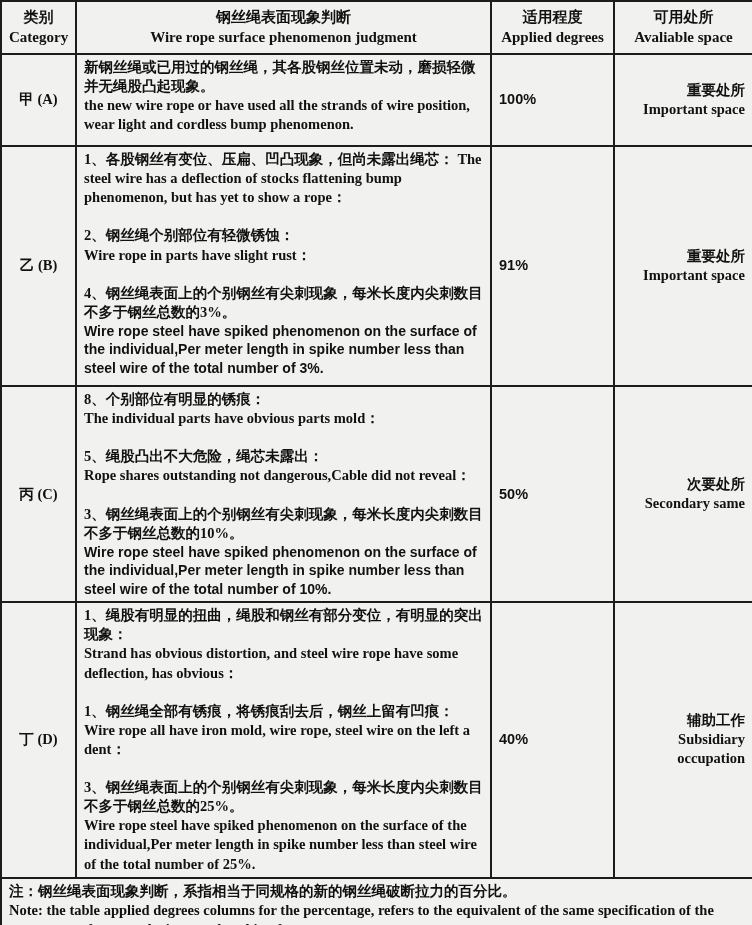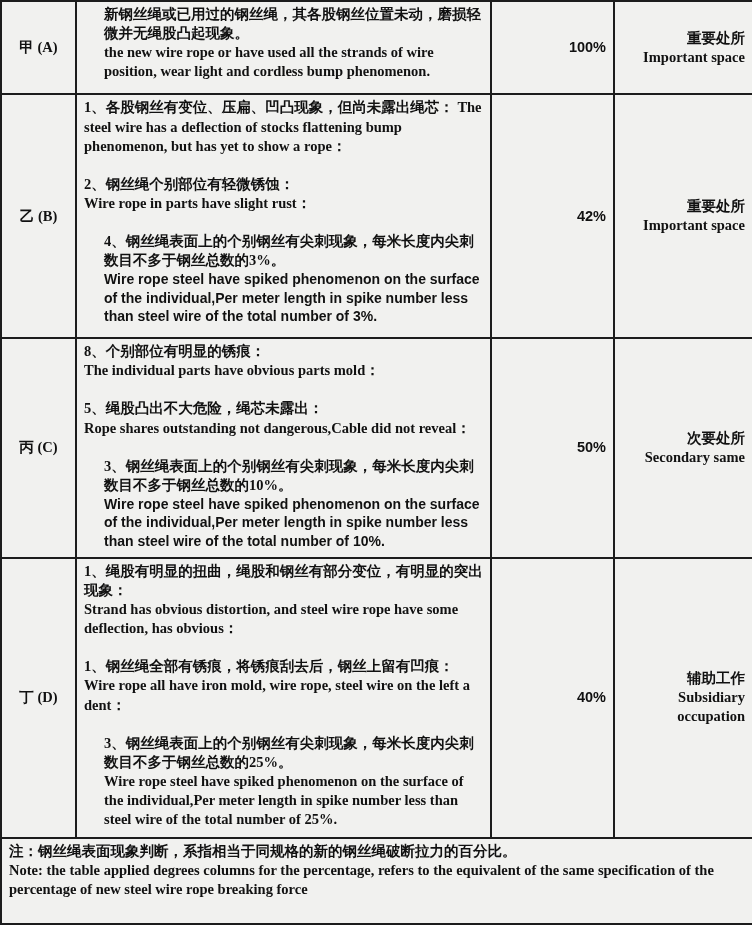--- a/index.html
+++ b/index.html
@@ -45,38 +45,38 @@
     font-size: 15px;
     white-space: nowrap;
     border-radius: 19px;
   }
   td.jud {
     text-align: left;
     vertical-align: top;
     padding: 4px 8px 4px 7px;
   }
   td.deg {
-    text-align: right;
+    text-align: left;
     vertical-align: middle;
     font-family: "Liberation Sans", "DejaVu Sans", sans-serif;
     font-size: 15px;
   }
   td.spc {
     text-align: right;
     vertical-align: middle;
     font-size: 15px;
   }
   td.note {
     text-align: left;
     vertical-align: top;
     padding: 8px 6px 4px 6px;
   }
   .blk { display: block; }
   .item { margin: 0 0 19px 0; }
-  .item.last { margin-bottom: 0; margin-left: 20px; }
+  .item.last { margin-bottom: 0; }
   .sans {
     font-family: "Liberation Sans", "DejaVu Sans", sans-serif;
     font-size: 14px;
   }
   .rowh  { height: 53px; }
   .rowa  { height: 92px; }
   .rowb  { height: 240px; }
   .rowc  { height: 205px; }
   .rowd  { height: 250px; }
   .rown  { height: 85px; }
@@ -87,20 +87,38 @@
 <div class="page">
   <table class="tbl">
     <colgroup>
       <col class="c1">
         <col class="c2">
         <col class="c3">
         <col class="c4">
     </colgroup>
 
     <tbody>
+        <tr class="hdr rowh">
+      <th>
+        <span class="blk">类别</span>
+        <span class="blk">Category</span>
+      </th>
+      <th>
+        <span class="blk">钢丝绳表面现象判断</span>
+        <span class="blk">Wire rope surface phenomenon judgment</span>
+      </th>
+      <th>
+        <span class="blk">适用程度</span>
+        <span class="blk">Applied degrees</span>
+      </th>
+      <th>
+        <span class="blk">可用处所</span>
+        <span class="blk">Avaliable space</span>
+      </th>
+    </tr>
 
     <tr class="rowa">
       <td class="cat">甲 (A)</td>
       <td class="jud">
         <div class="item last">
           <span>新钢丝绳或已用过的钢丝绳，其各股钢丝位置未动，磨损轻微并无绳股凸起现象。</span>
           <span class="blk">the new wire rope or have used all the strands of wire position, wear light and cordless bump phenomenon.</span>
         </div>
       </td>
       <td class="deg">100%</td>
@@ -118,21 +136,21 @@
         </div>
         <div class="item">
           <span class="blk">2、钢丝绳个别部位有轻微锈蚀：</span>
           <span class="blk">Wire rope in parts have slight rust：</span>
         </div>
         <div class="item last">
           <span class="blk">4、钢丝绳表面上的个别钢丝有尖刺现象，每米长度内尖刺数目不多于钢丝总数的3%。</span>
           <span class="blk sans">Wire rope steel have spiked phenomenon on the surface of the individual,Per meter length in spike number less than steel wire of the total number of 3%.</span>
         </div>
       </td>
-      <td class="deg">42%</td>
+      <td class="deg">91%</td>
       <td class="spc">
         <span class="blk">重要处所</span>
         <span class="blk">Important space</span>
       </td>
     </tr>
 
     <tr class="rowc">
       <td class="cat">丙 (C)</td>
       <td class="jud">
         <div class="item">

